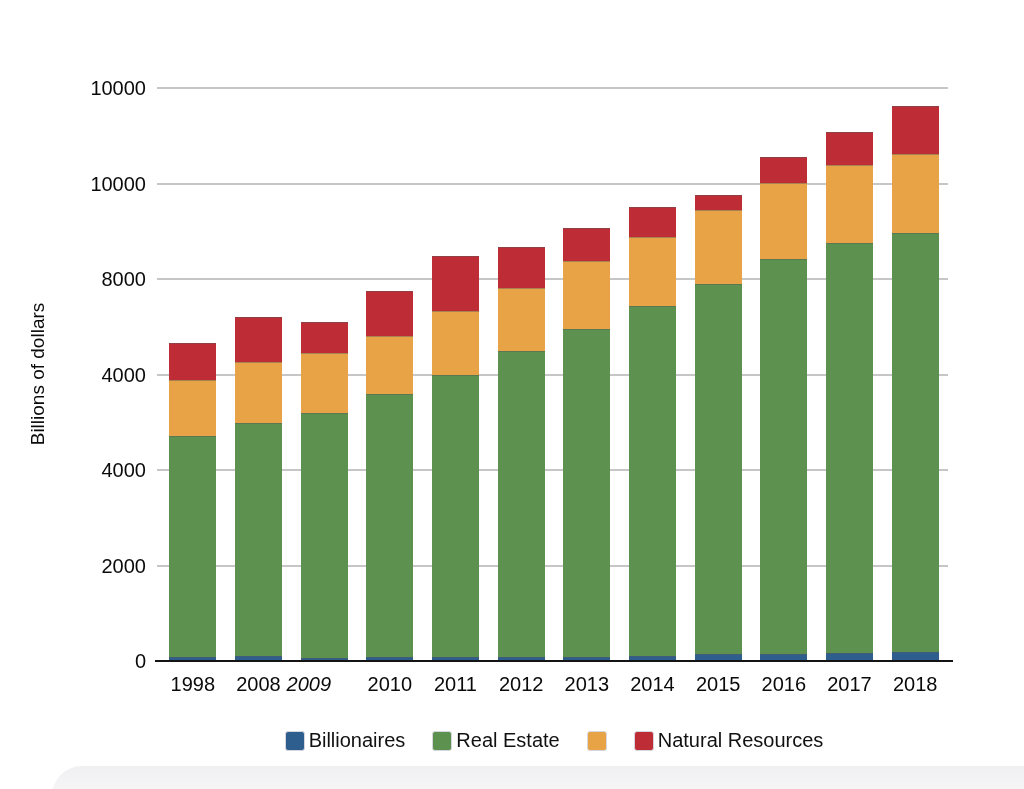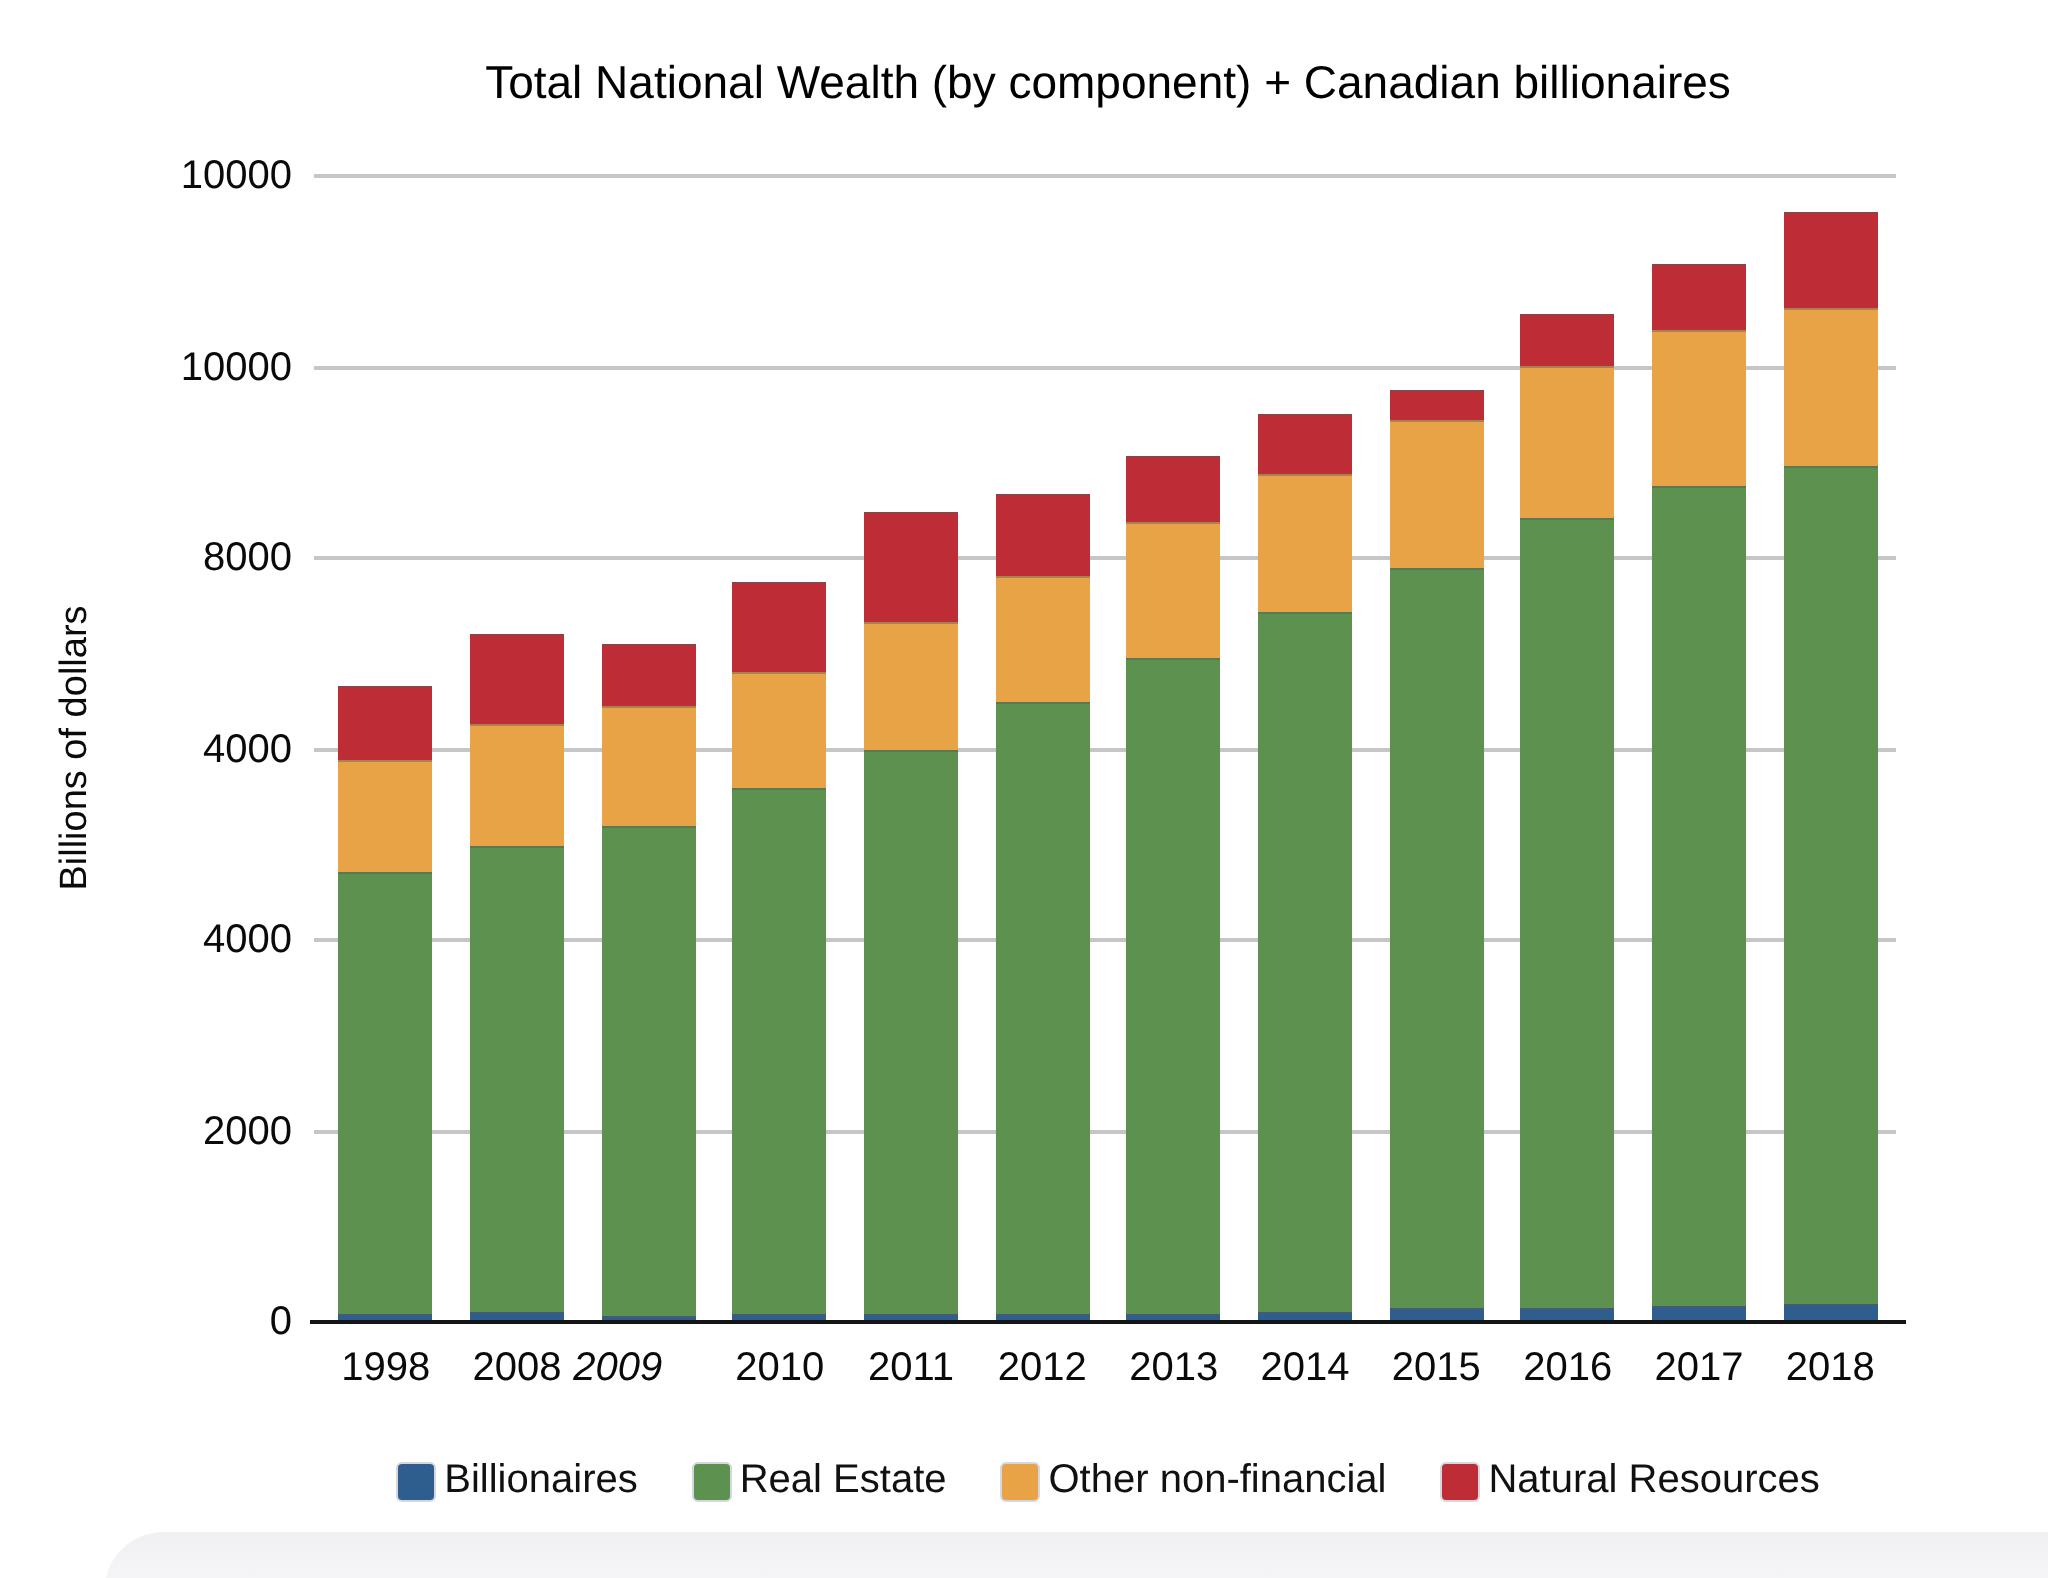--- a/index.html
+++ b/index.html
@@ -101,21 +101,20 @@
     width: 1050px; height: 40px;
     border-radius: 30px 30px 0 0;
     background: linear-gradient(180deg, #f0f0f2 0%, #f9f9fa 100%);
   }
 </style>
 </head>
 <body>
 
 <div class="canvas">
 
-  <div class="chart-title">Total National Wealth (by component) + Canadian billionaires</div>
 
   <div class="ylabel">Billions of dollars</div>
 
   <div class="plot" id="plot">
     <div class="xaxis-line"></div>
   <div class="gridline" style="top: 476.5px;"></div>
       <div class="gridline" style="top: 381px;"></div>
       <div class="gridline" style="top: 285.5px;"></div>
       <div class="gridline" style="top: 190px;"></div>
       <div class="gridline" style="top: 94.5px;"></div>
@@ -198,21 +197,20 @@
       <div class="legend-item">
         <span class="legend-swatch" style="background: rgb(46, 94, 142);"></span>
         <span class="legend-label">Billionaires</span>
       </div>
       <div class="legend-item">
         <span class="legend-swatch" style="background: rgb(92, 145, 80);"></span>
         <span class="legend-label">Real Estate</span>
       </div>
       <div class="legend-item">
         <span class="legend-swatch" style="background: rgb(232, 163, 71);"></span>
-        <span class="legend-label">Other non-financial</span>
       </div>
       <div class="legend-item">
         <span class="legend-swatch" style="background: rgb(190, 45, 53);"></span>
         <span class="legend-label">Natural Resources</span>
       </div>
     </div>
 
   <div class="bottom-card"></div>
 
 </div>

